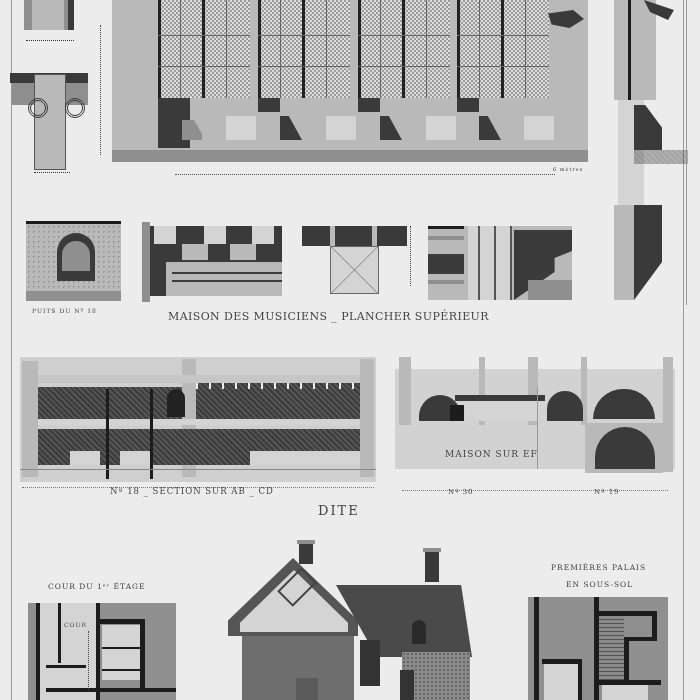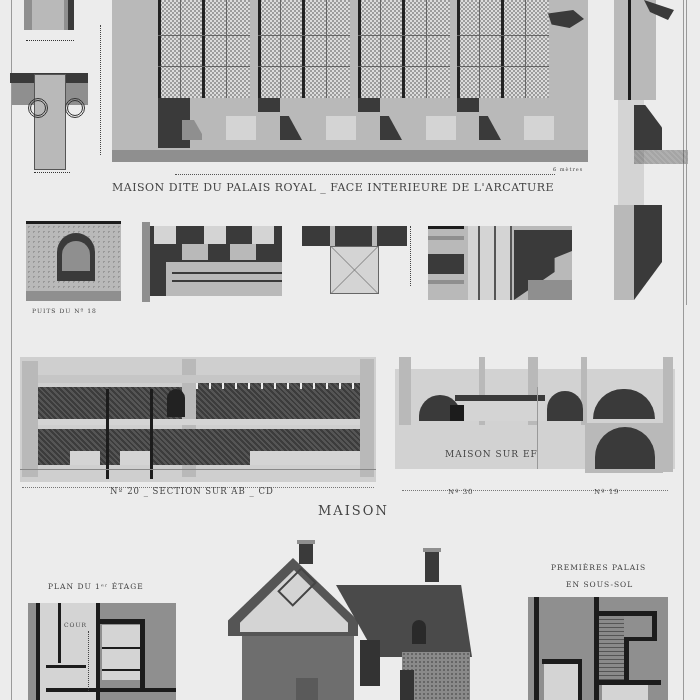--- a/index.html
+++ b/index.html
@@ -98,21 +98,20 @@
       <div class="abs light" style="left:168px;top:18px;width:30px;height:24px;"></div>
       <div class="abs light" style="left:268px;top:18px;width:30px;height:24px;"></div>
       <div class="abs light" style="left:366px;top:18px;width:30px;height:24px;"></div>
     </div>
     <div class="abs dark" style="left:436px;top:10px;width:36px;height:18px;clip-path:polygon(0 20%,70% 0,100% 50%,60% 100%,10% 80%);"></div>
   </div>
 
   <div class="abs" style="left:175px;top:174px;width:380px;height:8px;border-top:1px dotted #555;"></div>
   <div class="caption" style="left:553px;top:166px;font-size:5px;">6 mètres</div>
 
-  <div class="caption" style="left:112px;top:181px;font-size:11px;letter-spacing:0.5px;">MAISON DITE DU PALAIS ROYAL _ FACE INTERIEURE DE L'ARCATURE</div>
 
   <div class="abs" style="left:604px;top:0;width:80px;height:305px;">
     <div class="abs stone" style="left:10px;top:0;width:42px;height:100px;"></div>
     <div class="abs vdark" style="left:24px;top:0;width:3px;height:100px;"></div>
     <div class="abs dark" style="left:40px;top:0;width:30px;height:20px;clip-path:polygon(0 0,100% 50%,80% 100%,20% 60%);"></div>
     <div class="abs light" style="left:14px;top:100px;width:26px;height:105px;"></div>
     <div class="abs dark" style="left:30px;top:105px;width:28px;height:45px;clip-path:polygon(0 0,40% 0,100% 50%,100% 100%,0 100%);"></div>
     <div class="abs light hatch" style="left:30px;top:150px;width:54px;height:14px;opacity:0.4;"></div>
     <div class="abs dark" style="left:30px;top:205px;width:28px;height:95px;clip-path:polygon(0 0,100% 0,100% 60%,0 100%);"></div>
     <div class="abs stone" style="left:10px;top:205px;width:20px;height:95px;"></div>
@@ -153,20 +152,21 @@
     <div class="abs stone" style="left:0;top:4px;width:144px;height:74px;"></div>
     <div class="abs vdark" style="left:0;top:4px;width:36px;height:3px;"></div>
     <div class="abs dark" style="left:0;top:32px;width:36px;height:20px;"></div>
     <div class="abs mid" style="left:0;top:14px;width:36px;height:4px;"></div>
     <div class="abs mid" style="left:0;top:58px;width:36px;height:4px;"></div>
     <div class="abs light" style="left:40px;top:4px;width:44px;height:74px;background-image:repeating-linear-gradient(90deg,transparent 0 10px,#555 10px 12px,transparent 12px 16px);"></div>
     <div class="abs dark" style="left:86px;top:8px;width:58px;height:70px;clip-path:polygon(0 0,100% 0,100% 30%,70% 40%,70% 60%,0 100%);"></div>
     <div class="abs mid" style="left:100px;top:58px;width:44px;height:20px;"></div>
   </div>
 
+  <div class="caption" style="left:168px;top:310px;font-size:11px;letter-spacing:0.4px;">MAISON DES MUSICIENS _ PLANCHER SUPÉRIEUR</div>
 
   <div class="abs" style="left:20px;top:357px;width:356px;height:125px;">
     <div class="abs stone" style="left:0;top:0;width:356px;height:125px;background:#cfcfcf;"></div>
     <div class="abs stone" style="left:2px;top:4px;width:16px;height:116px;"></div>
     <div class="abs stone" style="left:162px;top:2px;width:14px;height:118px;"></div>
     <div class="abs stone" style="left:340px;top:2px;width:14px;height:118px;"></div>
     <div class="abs light" style="left:18px;top:18px;width:322px;height:8px;background:#c6c6c6;"></div>
     <div class="abs dark hatch" style="left:18px;top:30px;width:144px;height:32px;"></div>
     <div class="abs dark hatch" style="left:176px;top:26px;width:164px;height:36px;"></div>
     <div class="abs" style="left:176px;top:26px;width:164px;height:6px;background-image:repeating-linear-gradient(90deg,#eee 0 2px,transparent 2px 13px);"></div>
@@ -195,27 +195,27 @@
     <div class="abs dark" style="left:152px;top:34px;width:36px;height:30px;border-radius:18px 18px 0 0;"></div>
     <div class="abs dark" style="left:198px;top:32px;width:62px;height:30px;border-radius:31px 31px 0 0;"></div>
     <div class="abs stone" style="left:190px;top:66px;width:78px;height:50px;"></div>
     <div class="abs dark" style="left:200px;top:70px;width:60px;height:42px;border-radius:30px 30px 0 0;"></div>
     <div class="abs" style="left:142px;top:30px;width:1px;height:82px;background:#999;"></div>
   </div>
   <div class="caption" style="left:445px;top:449px;font-size:9px;">MAISON SUR EF</div>
 
   <div class="abs" style="left:22px;top:487px;width:352px;border-top:1px dotted #777;"></div>
   <div class="abs" style="left:402px;top:490px;width:266px;border-top:1px dotted #777;"></div>
-  <div class="caption" style="left:110px;top:486px;font-size:8.5px;">Nº 20 _ SECTION SUR AB _ CD</div>
+  <div class="caption" style="left:110px;top:486px;font-size:8.5px;">Nº 18 _ SECTION SUR AB _ CD</div>
   <div class="caption" style="left:448px;top:488px;font-size:7px;">Nº 30</div>
   <div class="caption" style="left:594px;top:488px;font-size:7px;">Nº 19</div>
 
-  <div class="caption" style="left:318px;top:503px;font-size:13px;letter-spacing:2px;">MAISON</div>
-
-  <div class="caption" style="left:48px;top:582px;font-size:7.5px;">PLAN DU 1ᵉʳ ÉTAGE</div>
+  <div class="caption" style="left:318px;top:503px;font-size:13px;letter-spacing:2px;">DITE</div>
+
+  <div class="caption" style="left:48px;top:582px;font-size:7.5px;">COUR DU 1ᵉʳ ÉTAGE</div>
   <div class="abs" style="left:28px;top:603px;width:148px;height:97px;">
     <div class="abs mid" style="left:0;top:0;width:148px;height:97px;"></div>
     <div class="abs light" style="left:8px;top:0;width:60px;height:97px;"></div>
     <div class="abs vdark" style="left:8px;top:0;width:4px;height:97px;"></div>
     <div class="abs vdark" style="left:30px;top:0;width:3px;height:60px;"></div>
     <div class="abs vdark" style="left:68px;top:0;width:4px;height:97px;"></div>
     <div class="abs vdark" style="left:68px;top:16px;width:48px;height:5px;"></div>
     <div class="abs vdark" style="left:112px;top:16px;width:5px;height:70px;"></div>
     <div class="abs light" style="left:74px;top:22px;width:38px;height:55px;"></div>
     <div class="abs vdark" style="left:74px;top:44px;width:38px;height:2px;"></div>

